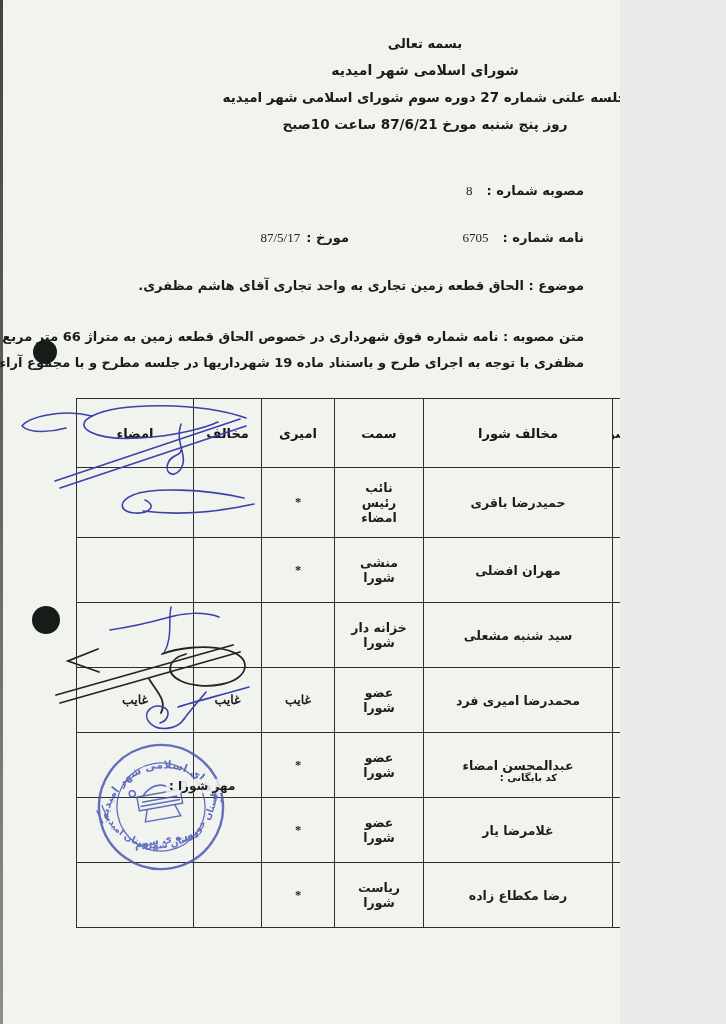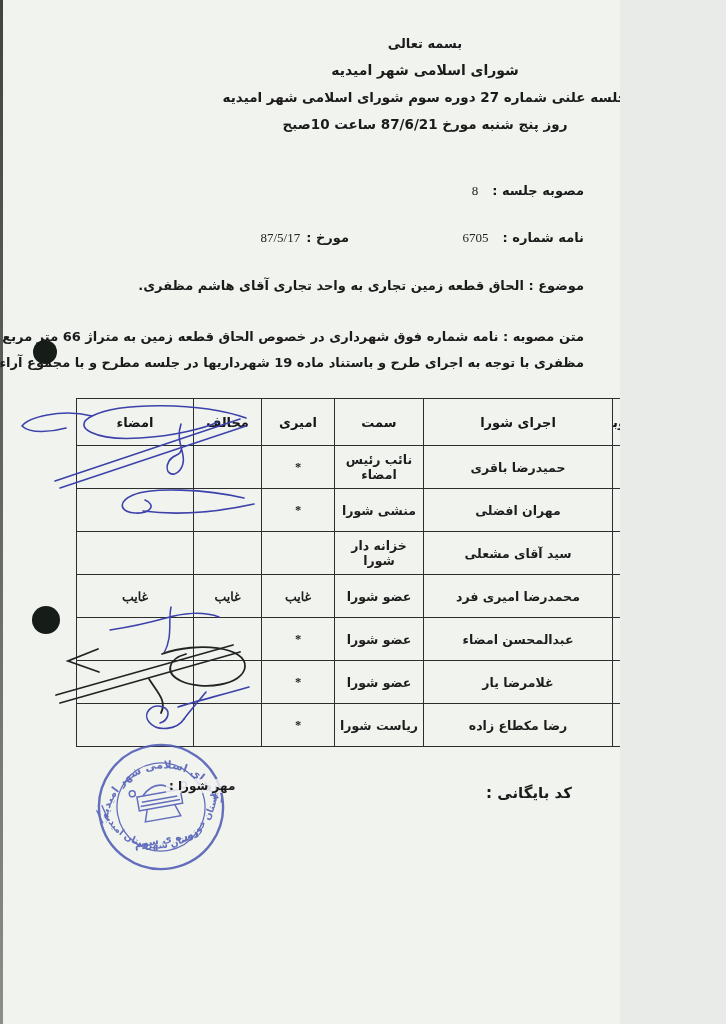--- a/index.html
+++ b/index.html
@@ -17,30 +17,30 @@
   .h3{font-size:13.5px;}
   .h4{font-size:13.5px;}
   
   .meta-line{position:absolute;white-space:nowrap;font-size:13px;}
   .pair{display:inline-flex;direction:rtl;align-items:baseline;gap:14px;}
   
   .para{position:absolute;left:30px;right:36px;top:324px;text-align:right;}
   .para div{font-size:13px;line-height:26px;white-space:nowrap;}
   
   table.votes{position:absolute;left:76px;top:398px;width:572px;border-collapse:collapse;table-layout:fixed;direction:rtl;}
-  table.votes th,table.votes td{border:1px solid #2d2d2d;padding:1px;vertical-align:middle;overflow:hidden;}
+  table.votes th,table.votes td{border:1px solid #2d2d2d;padding:12px;vertical-align:middle;overflow:hidden;}
   table.votes th{height:44px;font-size:13px;font-weight:bold;color:#161616;}
   table.votes td{height:40px;font-size:12.5px;font-weight:bold;color:#1d1d1d;text-align:center;}
   td.cell-no{font-family:"Liberation Serif","DejaVu Serif",serif;font-weight:normal;font-size:13.5px;}
   td.cell-name{text-align:right;padding-right:9px;}
   td.cell-mark{font-family:"Liberation Serif","DejaVu Serif",serif;font-size:16px;font-weight:bold;color:#2a2a2a;}
-  td.cell-mark.absent, td.cell-sig.absent{font-family:Liberation Sans, sans-serif;font-size:12.5px;}
+  td.cell-mark.absent, td.cell-sig.absent{font-family:Liberation Serif, serif;font-size:12.5px;}
   td.cell-sig{font-size:12.5px;}
   
-  .lbl-archive{position:absolute;right:48px;top:772px;font-size:15px;white-space:nowrap;margin-top:12px;}
+  .lbl-archive{position:absolute;right:63px;top:772px;font-size:10px;white-space:nowrap;}
   .lbl-stamp{position:absolute;left:166px;top:779px;font-size:12px;white-space:nowrap;z-index:6;background:rgba(241,243,239,.82);padding:0 3px;}
   
   .stamp{position:absolute;left:81px;top:727px;width:160px;height:160px;transform:rotate(-10deg);opacity:.85;z-index:5;}
   
   .overlay{position:absolute;left:0;top:0;width:726px;height:1024px;pointer-events:none;z-index:4;}
 </style>
 </head>
 <body>
 
 <div class="page">
@@ -49,21 +49,21 @@
 
   <div class="hdr">
     <div class="fa h1">بسمه تعالی</div>
     <div class="fa h2">شورای اسلامی شهر امیدیه</div>
     <div class="fa h3">جلسه علنی شماره 27 دوره سوم شورای اسلامی شهر امیدیه</div>
     <div class="fa h4">روز پنج شنبه مورخ 87/6/21 ساعت 10صبح</div>
   </div>
 
   <div class="meta-line fa" style="right:36px;top:183px;">
     <span class="pair">
-      <span>مصوبه جلسه :</span>
+      <span>مصوبه شماره :</span>
       <span class="num">8</span>
     </span>
   </div>
 
   <div class="meta-line fa" style="right:36px;top:230px;">
     <span class="pair">
       <span>نامه شماره :</span>
       <span class="num">6705</span>
     </span>
   </div>
@@ -86,21 +86,21 @@
       <col style="width:36px">
         <col style="width:189px">
         <col style="width:89px">
       <col style="width:73px">
         <col style="width:68px">
         <col style="width:117px">
     </colgroup>
     <tbody>
         <tr>
       <th class="fa">مصوبه</th>
-      <th class="fa">اجرای شورا</th>
+      <th class="fa">مخالف شورا</th>
       <th class="fa">سمت</th>
       <th class="fa">امیری</th>
       <th class="fa">مخالف</th>
       <th class="fa">امضاء</th>
     </tr>
     <tr>
       <td class="cell-no">1</td>
       <td class="fa cell-name">حمیدرضا باقری</td>
       <td class="fa">نائب رئیس امضاء</td>
       <td class="cell-mark">*</td>
@@ -110,21 +110,21 @@
     <tr>
       <td class="cell-no">2</td>
       <td class="fa cell-name">مهران افضلی</td>
       <td class="fa">منشی شورا</td>
       <td class="cell-mark">*</td>
       <td class="cell-mark"></td>
       <td class="cell-sig"></td>
     </tr>
     <tr>
       <td class="cell-no">3</td>
-      <td class="fa cell-name">سید آقای مشعلی</td>
+      <td class="fa cell-name">سید شنبه مشعلی</td>
       <td class="fa">خزانه دار شورا</td>
       <td class="cell-mark"></td>
       <td class="cell-mark"></td>
       <td class="cell-sig"></td>
     </tr>
     <tr>
       <td class="cell-no">4</td>
       <td class="fa cell-name">محمدرضا امیری فرد</td>
       <td class="fa">عضو شورا</td>
       <td class="fa cell-mark absent">غایب</td>

